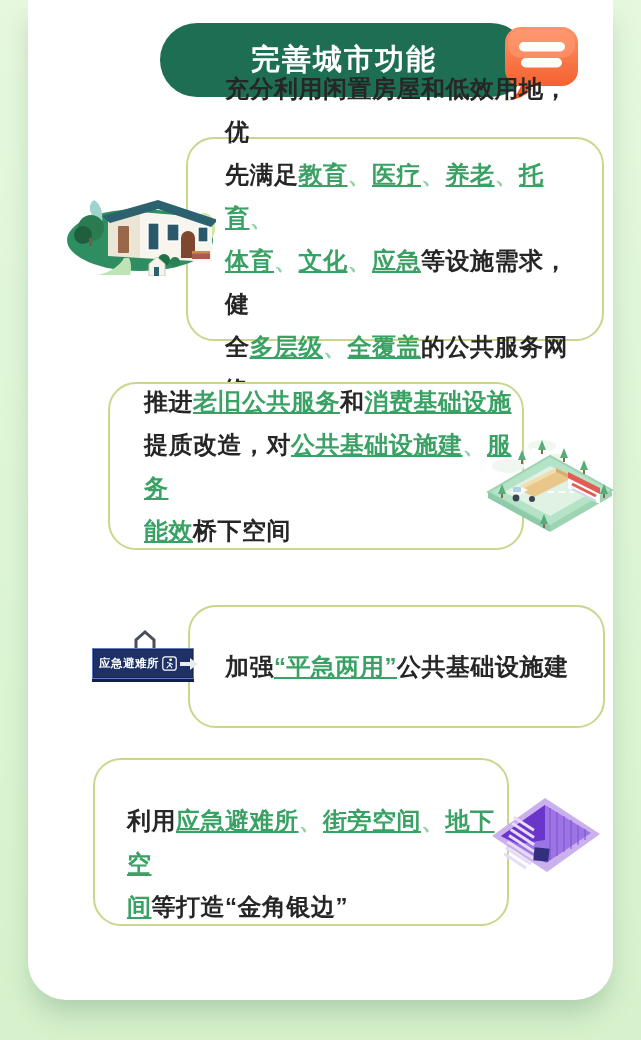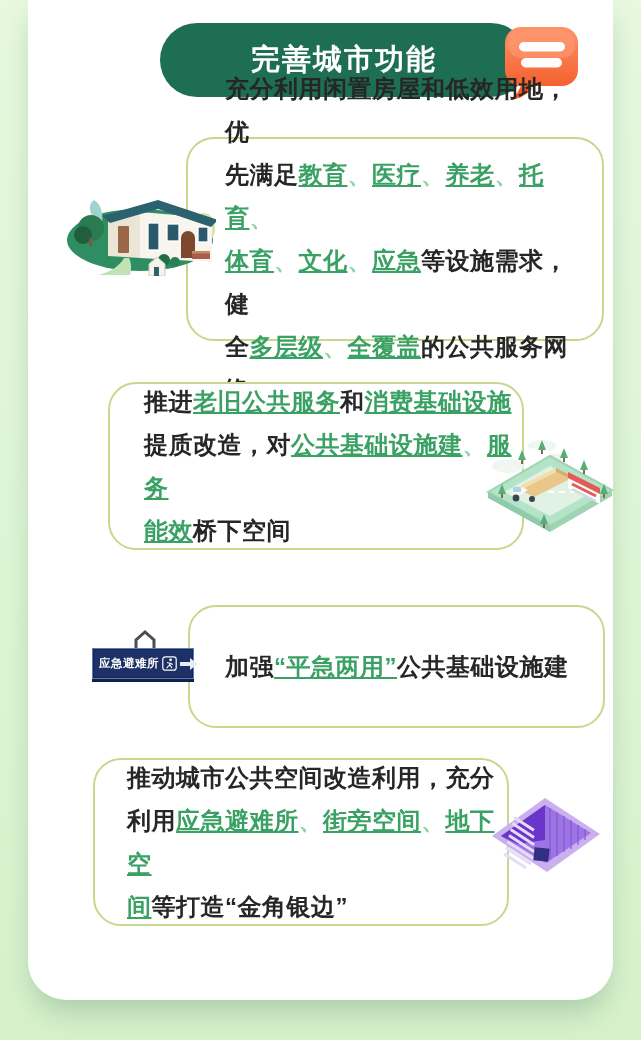--- a/index.html
+++ b/index.html
@@ -191,21 +191,21 @@
           <circle cx="8.6" cy="3.8" r="1.4" fill="#ffffff"></circle>
           <path d="M5,6.5 l3.2,0.8 -1.2,3 M8.2,7.3 l2.6,1.2 M6.9,9.5 l-2.2,2.6 M8,9 l2,3" stroke="#ffffff" stroke-width="1.1" fill="none"></path>
         </svg>
         <svg width="18" height="12" viewBox="0 0 18 12" style="margin-left:3px;">
           <polygon points="0,4 10,4 10,0 18,6 10,12 10,8 0,8" fill="#e7ebf2"></polygon>
         </svg>
       </div>
     </div>
 
     <div class="box box4">
-      <p><span class="seg-d">推动城市公共空间改造利用，充分</span><br><span class="seg-d">利用</span><span class="seg-g">应急避难所</span><span class="seg-l">、</span><span class="seg-g">街旁空间</span><span class="seg-l">、</span><span class="seg-g">地下空</span><br><span class="seg-g">间</span><span class="seg-d">等打造“金角银边”</span></p>
+      <p><br><span class="seg-d">利用</span><span class="seg-g">应急避难所</span><span class="seg-l">、</span><span class="seg-g">街旁空间</span><span class="seg-l">、</span><span class="seg-g">地下空</span><br><span class="seg-g">间</span><span class="seg-d">等打造“金角银边”</span></p>
     </div>
 
     <svg class="illus diamond-illus" width="122" height="94" viewBox="0 0 122 94">
       <polygon points="6,46 59,8 114,44 61,82" fill="#cab1ee"></polygon>
       <polygon points="15,46 59,15 105,43 60,73" fill="#9d74e4"></polygon>
       <polygon points="15,46 59,15 59,50 32,54" fill="#6a35cb"></polygon>
       <g stroke="#8657d6" stroke-width="1.2">
         <line x1="64" y1="18" x2="64" y2="70"></line>
           <line x1="71" y1="22" x2="71" y2="66"></line>
         <line x1="78" y1="26" x2="78" y2="62"></line>

